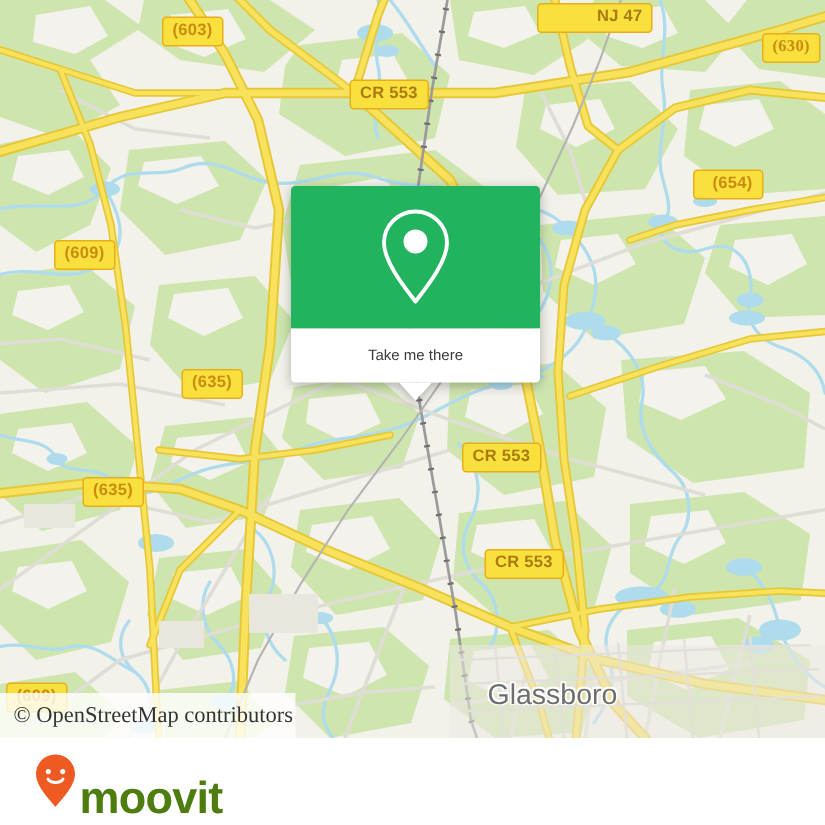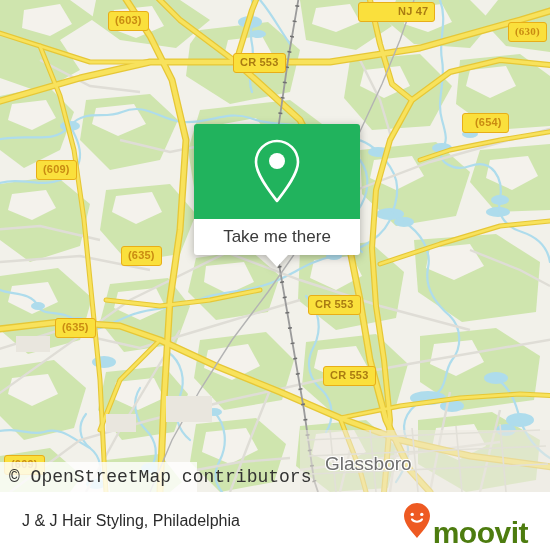--- a/index.html
+++ b/index.html
@@ -86,21 +86,21 @@
   #popup-foot {
     background: #ffffff;
     height: 36px;
     border-radius: 0 0 3px 3px;
     display: flex;
     align-items: center;
     justify-content: center;
   }
   #popup-foot span {
     color: #3A3A3A;
-    font-size: 17px;
+    font-size: 10px;
     font-family: "Liberation Sans", sans-serif;
   }
   #popup-tail {
     position: absolute;
     left: 50%;
     top: 131px;
     margin-left: -11px;
     width: 0; height: 0;
     border-left: 11px solid transparent;
     border-right: 11px solid transparent;
@@ -113,23 +113,23 @@
     left: 0;
     top: 462px;
     height: 30px;
     background: rgba(255,255,255,0.80);
     display: flex;
     align-items: center;
     padding: 0 10px 0 9px;
     box-sizing: border-box;
   }
   #attribution span {
-    font-size: 18px;
+    font-size: 15px;
     color: #333333;
-    font-family: Liberation Mono, monospace;
+    font-family: Liberation Serif, serif;
     white-space: nowrap;
   }
 
   
   #footer {
     position: absolute;
     left: 0;
     top: 492px;
     width: 550px;
     height: 58px;
@@ -410,21 +410,20 @@
       </div>
       <div id="popup-tail"></div>
     </div>
 
     <div id="attribution" style="width: 197px;">
       <span>© OpenStreetMap contributors</span>
     </div>
   </div>
 
   <div id="footer">
-    <div id="footer-title">J &amp; J Hair Styling, Philadelphia</div>
     <div id="brand">
       <svg width="30" height="38" viewBox="0 0 30 38">
         <path d="M15 1 C7.8 1 2 6.8 2 14 C2 22.5 12 32 15 36 C18 32 28 22.5 28 14 C28 6.8 22.2 1 15 1 Z" fill="#EE5A22"></path>
         <circle cx="10.2" cy="12.4" r="1.7" fill="#ffffff"></circle>
         <circle cx="19.8" cy="12.4" r="1.7" fill="#ffffff"></circle>
         <path d="M10 17.4 C12 20.4 18 20.4 20 17.4" fill="none" stroke="#ffffff" stroke-width="2" stroke-linecap="round"></path>
       </svg>
       <div id="brand-word">moovit</div>
     </div>
   </div>

